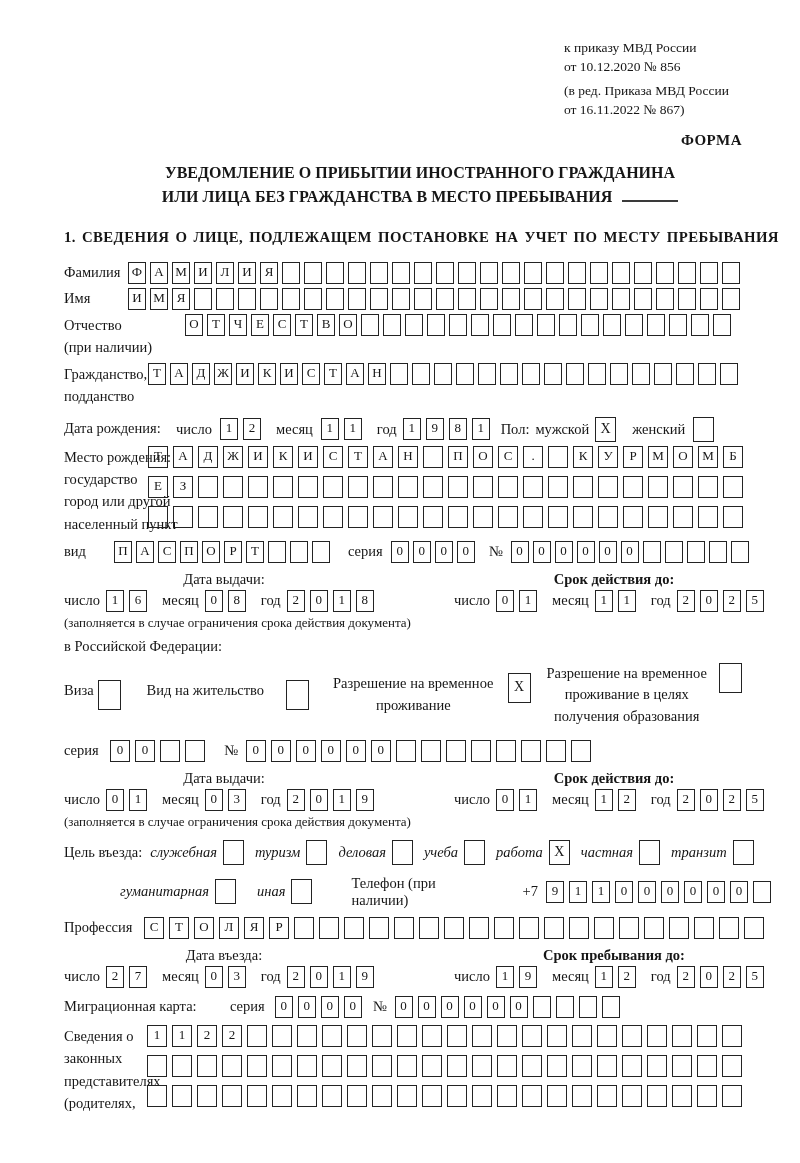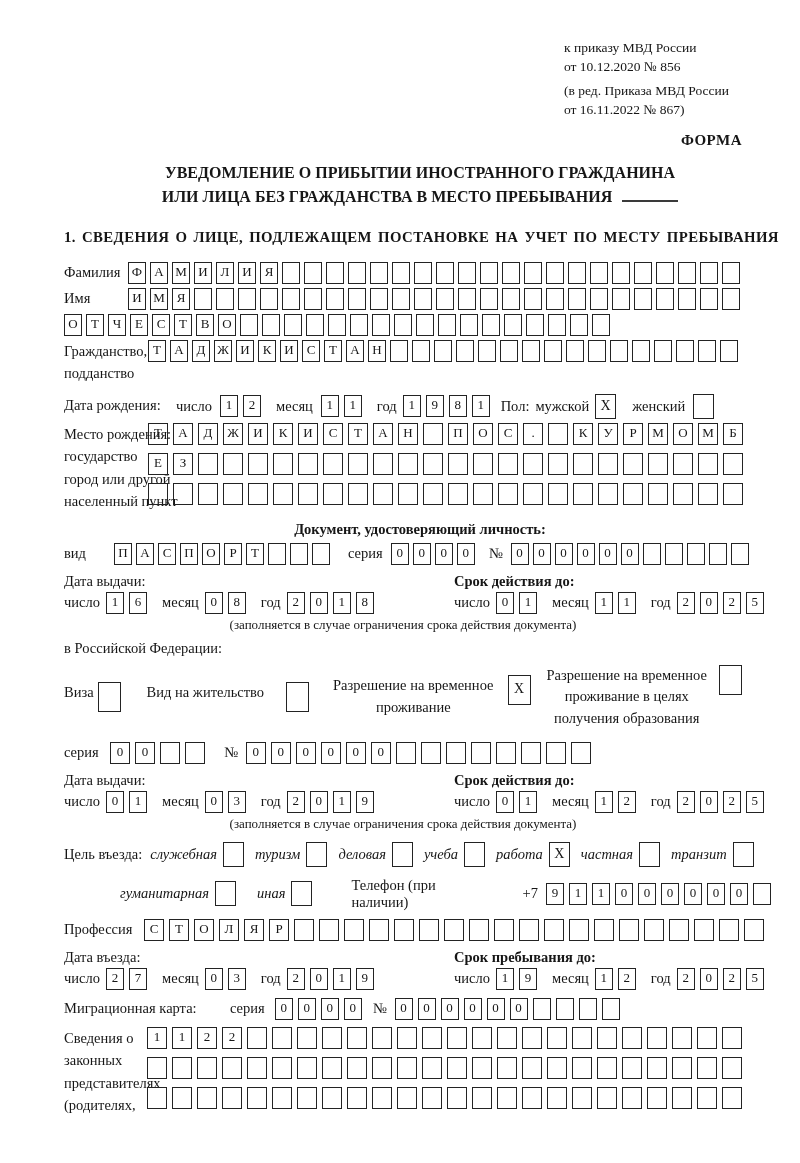--- a/index.html
+++ b/index.html
@@ -31,28 +31,28 @@
   .sub2{line-height:1.55;}
 
   
   .cb{display:inline-block;box-sizing:border-box;width:21px;height:25px;border:1.7px solid #232323;
       text-align:center;font-size:14px;line-height:21px;flex:0 0 auto;}
   .cb.big{width:23px;height:30px;line-height:26px;}
 
   
   .dateblock{margin-top:8px;}
   .dateheads{display:flex;}
-  .dh{display:inline-block;width:320px;}
+  .dh{display:inline-block;width:320px;text-align:center;}
   .dh-right{margin-left:70px;font-weight:bold;}
   .daterow{display:flex;margin-top:2px;}
   .dgroup{display:flex;align-items:center;width:320px;flex:0 0 auto;}
   .dgroup.right{margin-left:70px;}
   .dgroup .dl{margin-right:6px;}
   .dgroup .cells{margin-right:10px;}
-  .note{font-size:13px;text-align:center;padding-right:34px;margin-top:3px;}
+  .note{font-size:13px;text-align:left;padding-right:34px;margin-top:3px;}
 
   .docline{text-align:center;font-weight:bold;font-size:14.5px;margin-top:8px;}
 
   .inlinegap{margin-left:14px;margin-right:8px;}
 
   
   .optrow{display:flex;align-items:center;margin-top:8px;}
   .optgroup{display:flex;align-items:flex-start;}
   .optlabel{text-align:center;line-height:1.5;}
   .bp{display:flex;margin-top:4px;}
@@ -149,20 +149,24 @@
           <span class="cell"></span>
           <span class="cell"></span>
           <span class="cell"></span>
           <span class="cell"></span>
           <span class="cell"></span>
           <span class="cell"></span>
         </span>
     </div>
 
     <div class="frow">
+      <span class="flabel w121 sub2">
+        <span>Отчество</span><br>
+        <span>(при наличии)</span>
+      </span>
       <span class="cells">
           <span class="cell">О</span>
           <span class="cell">Т</span>
           <span class="cell">Ч</span>
           <span class="cell">Е</span>
           <span class="cell">С</span>
           <span class="cell">Т</span>
           <span class="cell">В</span>
           <span class="cell">О</span>
           <span class="cell"></span>
@@ -329,21 +333,20 @@
             <span class="cell"></span>
             <span class="cell"></span>
             <span class="cell"></span>
             <span class="cell"></span>
             <span class="cell"></span>
             <span class="cell"></span>
           </span>
       </div>
     </div>
 
-    <div class="docline">Документ, удостоверяющий личность:</div>
 
     <div class="frow" style="align-items:center;margin-top:5px;">
       <span class="flabel" style="width:50px;">вид</span>
       <span class="cells">
           <span class="cell">П</span>
           <span class="cell">А</span>
           <span class="cell">С</span>
           <span class="cell">П</span>
           <span class="cell">О</span>
           <span class="cell">Р</span>

